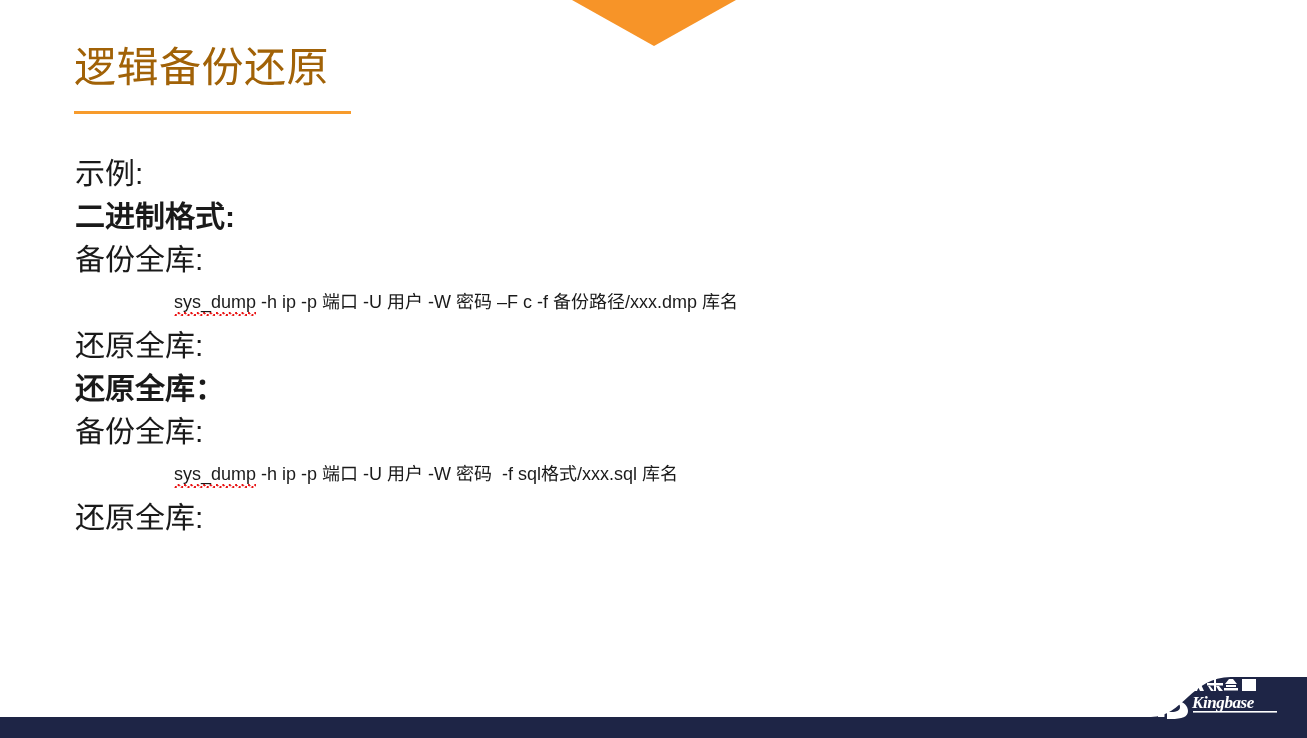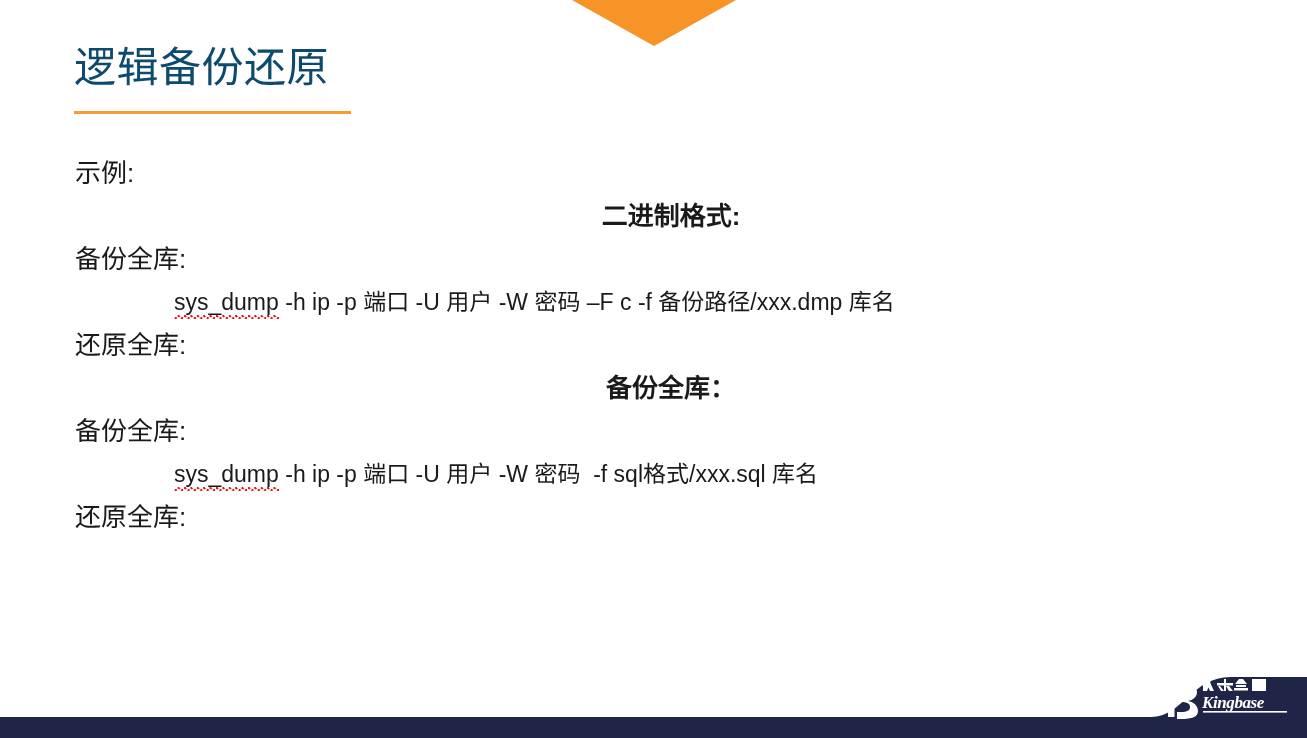--- a/index.html
+++ b/index.html
@@ -38,51 +38,50 @@
     position: absolute;
     left: 74px;
     top: 44px;
     width: 900px;
   }
   .slide-title {
     margin: 0;
     font-size: 42px;
     font-weight: 400;
     line-height: 1.15;
-    color: #0c4a6e;
+    color: #a16207;
     letter-spacing: 0.5px;
   }
   .title-rule {
     margin-top: 19px;
     width: 277px;
     height: 3px;
     background: #F79B2C;
   }
 
   
   .body-block {
     position: absolute;
     left: 75px;
     top: 152px;
     right: 40px;
   }
   .line {
     color: #1a1a1a;
-    font-size: 26px;
+    font-size: 30px;
     line-height: 43px;
     white-space: pre;
     font-weight: 400;
   }
   .line.bold {
     font-weight: 700;
-    text-align: center;
   }
   .line.cmd {
     padding-left: 99px;
-    font-size: 23px;
+    font-size: 18px;
   }
   .spell {
     border-bottom: none;
     background-image:
       radial-gradient(circle at 1.6px 3.1px, #e81313 1.1px, rgba(232,19,19,0) 1.3px),
       radial-gradient(circle at 4.8px 1.3px, #e81313 1.1px, rgba(232,19,19,0) 1.3px);
     background-size: 6.4px 5px;
     background-repeat: repeat-x;
     background-position: left bottom 0px;
     padding-bottom: 5px;
@@ -103,21 +102,21 @@
     bottom: 0;
     width: 216px;
     height: 78px;
     overflow: hidden;
   }
   .footer-swoosh svg {
     display: block;
   }
   .footer-logo {
     position: absolute;
-    right: 18px;
+    right: 28px;
     bottom: 17px;
     width: 122px;
     height: 46px;
   }
   .footer-logo svg { display: block; }
 </style>
 </head>
 <body>
 
 <div id="slide">
@@ -133,21 +132,21 @@
 
     <div class="line">示例:</div>
 
     <div class="line bold">二进制格式:</div>
 
     <div class="line">备份全库:</div>
     <div class="line cmd"><span class="spell">sys_dump</span><span> -h ip -p 端口 -U 用户 -W 密码 –F c -f 备份路径/xxx.dmp 库名</span></div>
 
     <div class="line">还原全库:</div>
 
-    <div class="line bold">备份全库：</div>
+    <div class="line bold">还原全库：</div>
 
     <div class="line">备份全库:</div>
     <div class="line cmd"><span class="spell">sys_dump</span><span> -h ip -p 端口 -U 用户 -W 密码  -f sql格式/xxx.sql 库名</span></div>
 
     <div class="line">还原全库:</div>
 
   </div>
 
   <div class="footer-bar"></div>
 

